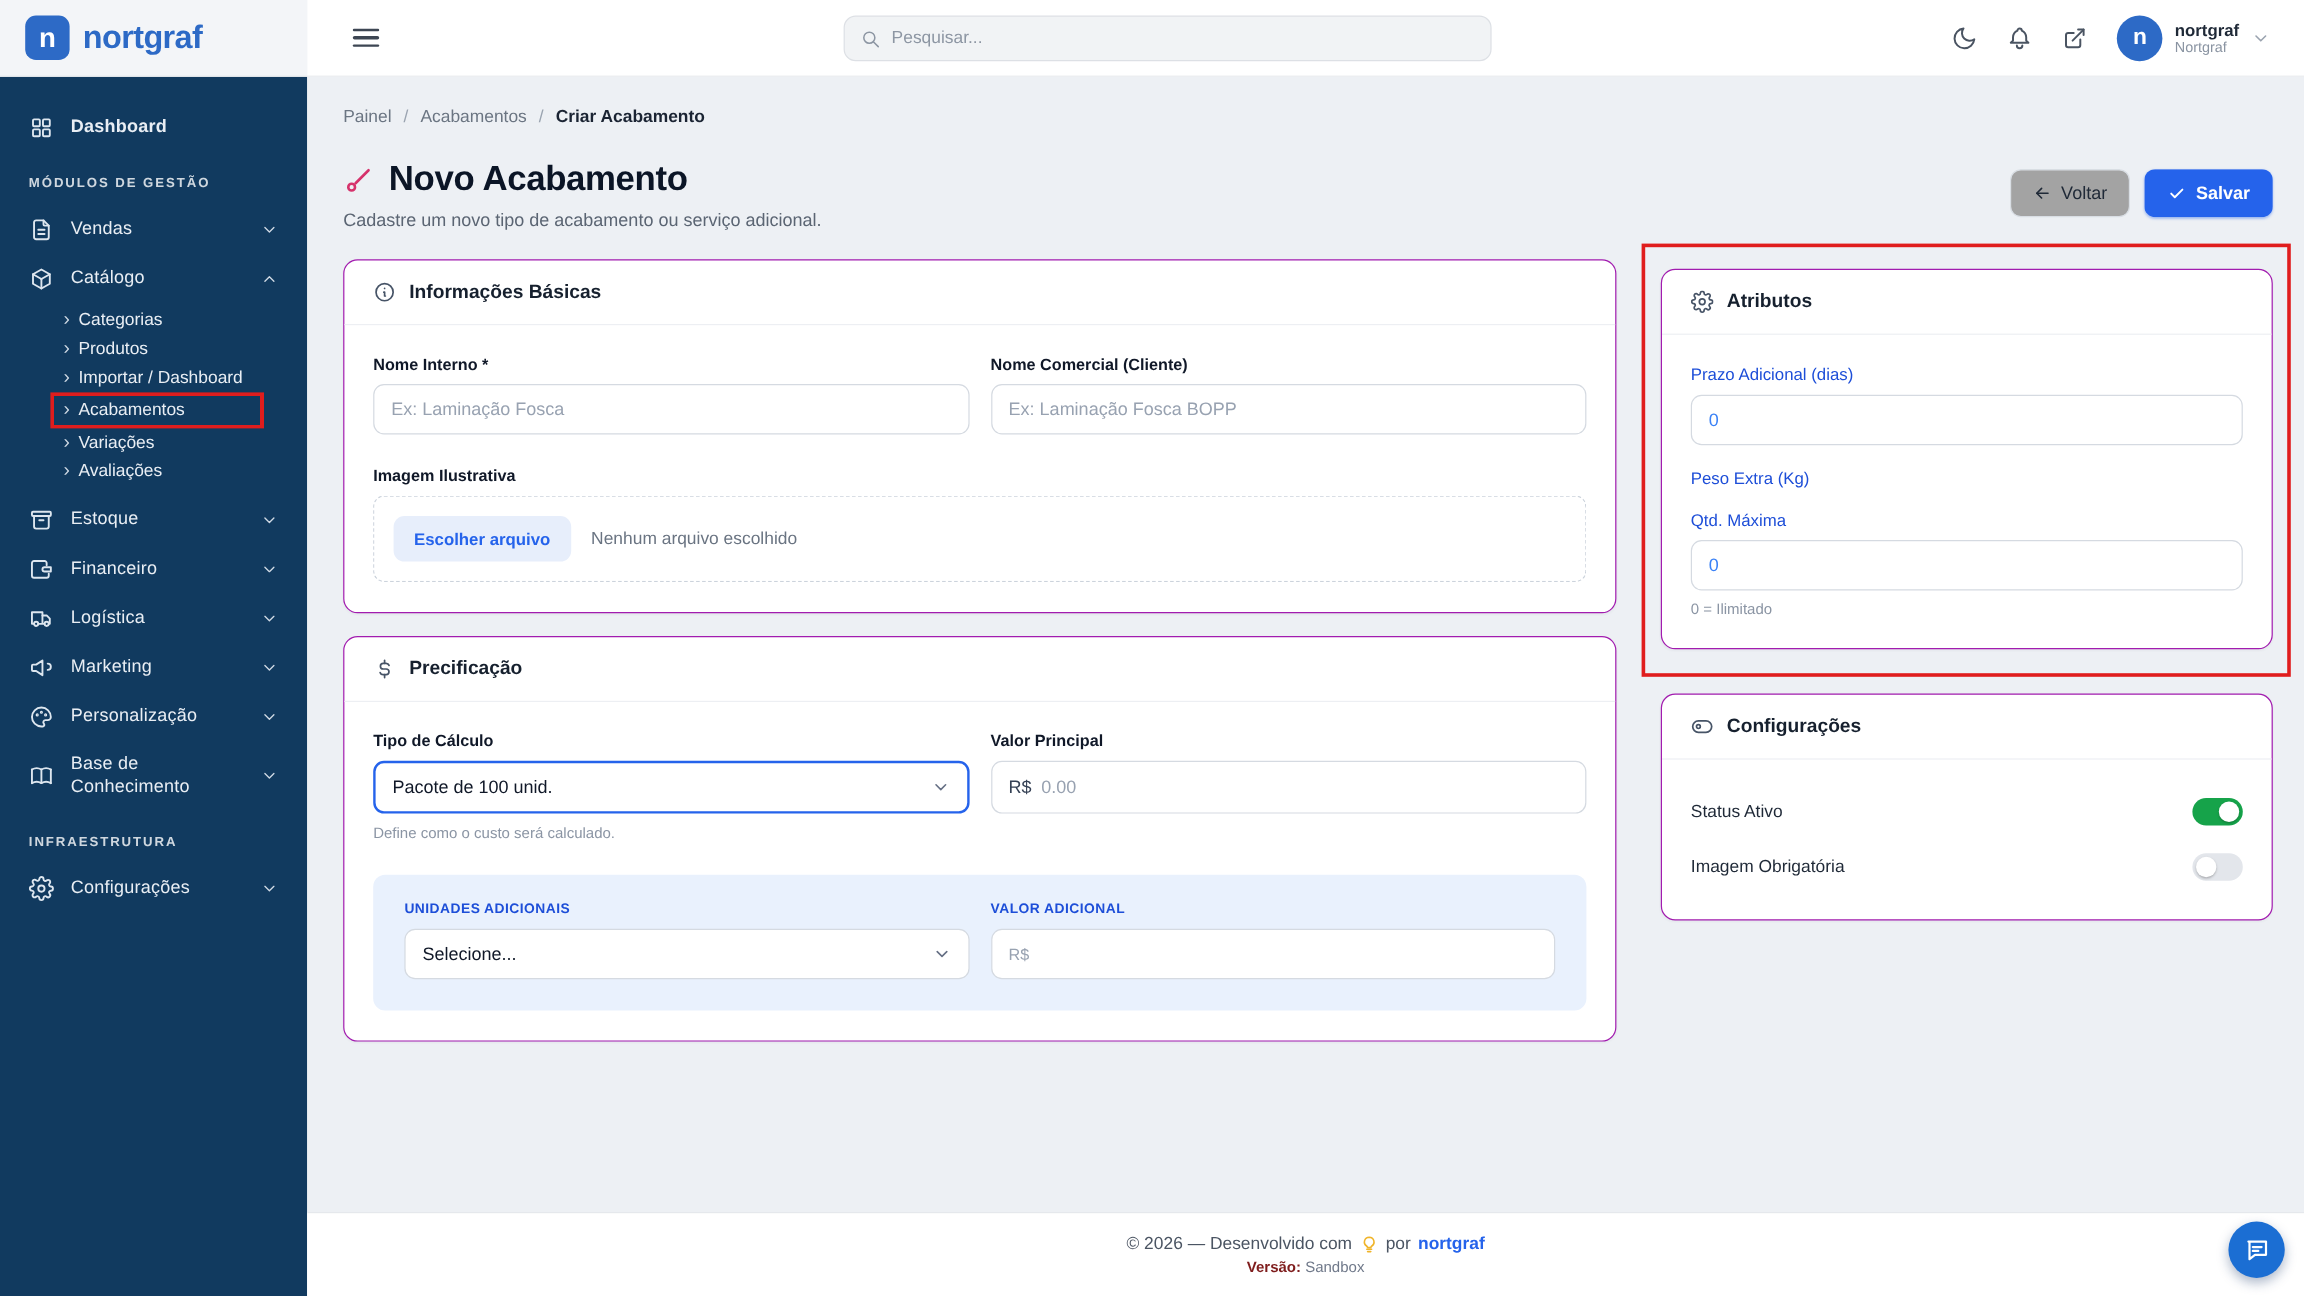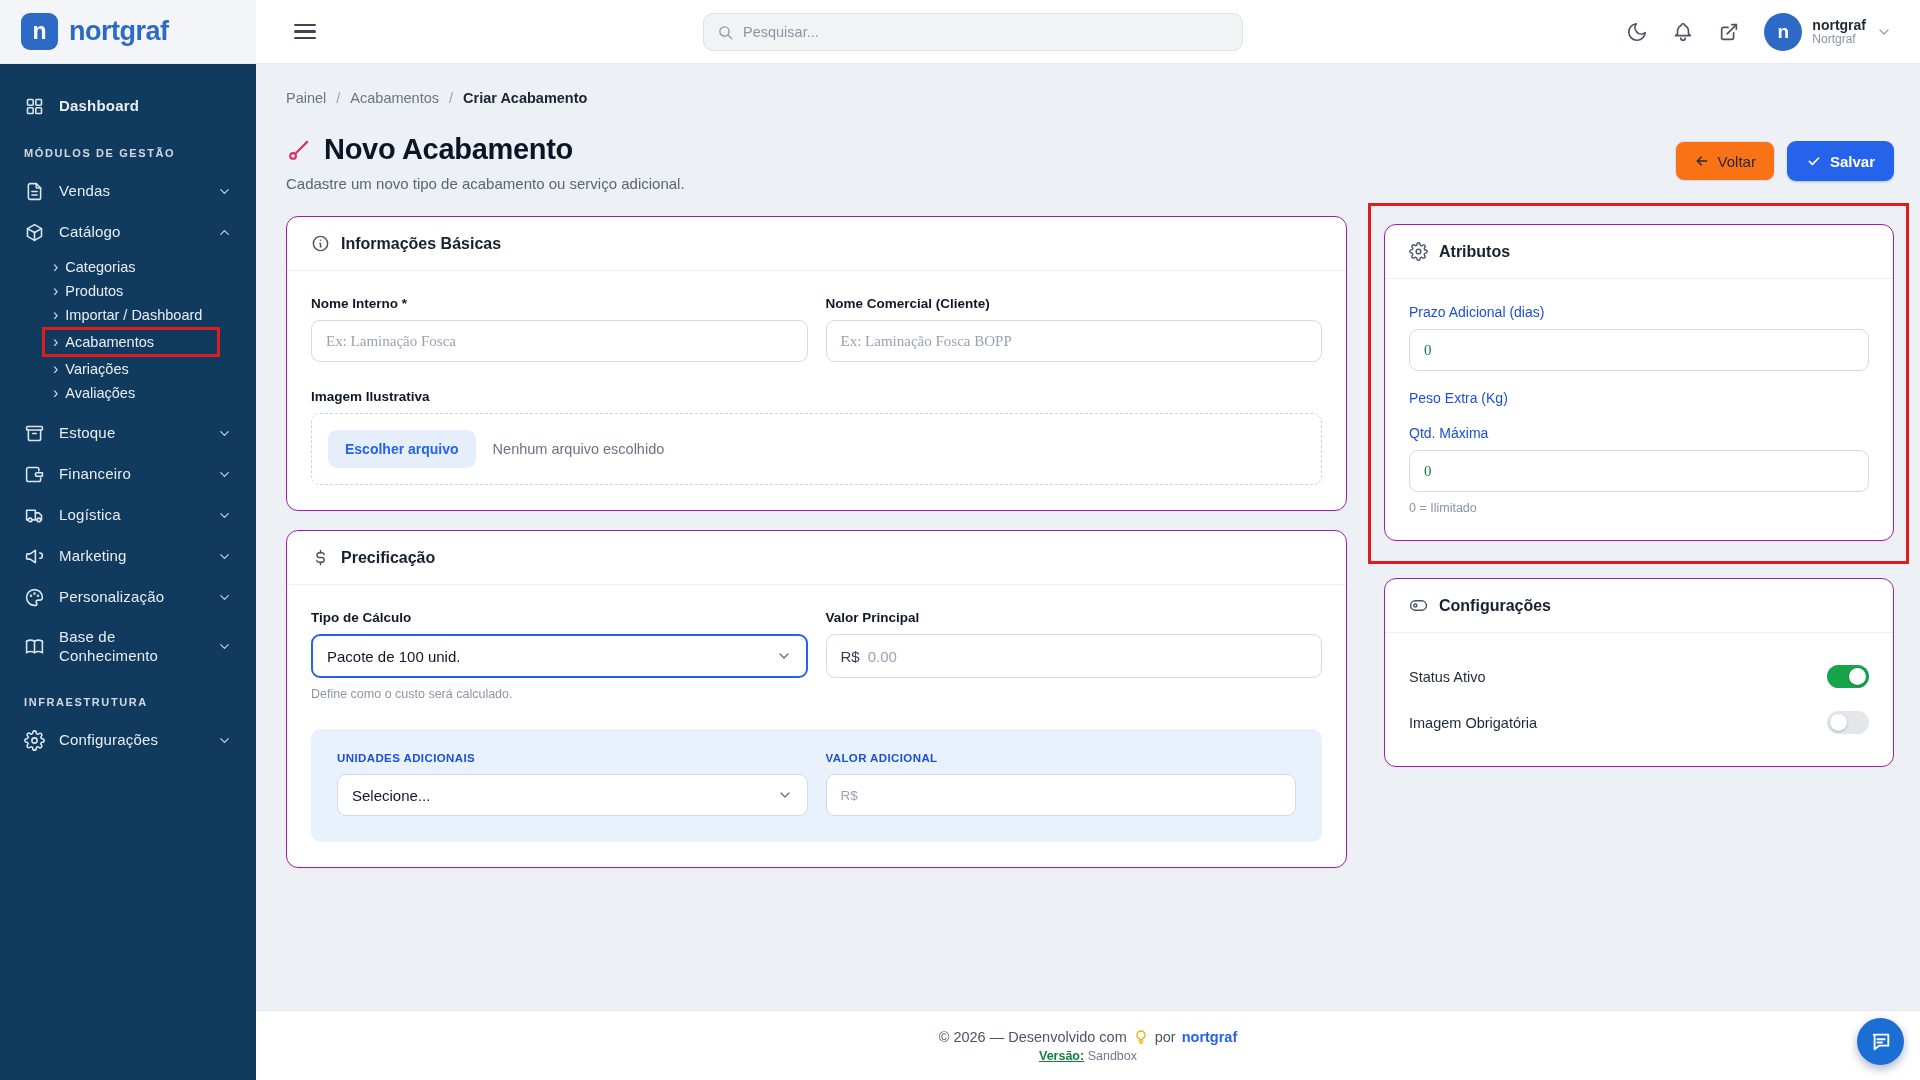--- a/index.html
+++ b/index.html
@@ -52,37 +52,37 @@
   .breadcrumb .current { color:#1b2433; font-weight:bold; }
   .title-row { margin-top:27px; display:flex; justify-content:space-between; align-items:flex-start; }
   .title-line { display:flex; align-items:center; gap:12px; }
   .title-line .brush { width:26px; height:26px; color:#d6336c; display:flex; }
   .title-line .brush svg { width:26px; height:26px; }
   h1 { font-size:29px; font-weight:bold; color:#0b1526; letter-spacing:-.3px; }
   .subtitle { margin-top:9px; font-size:15px; color:#5b6573; }
   .actions { display:flex; gap:12px; margin-top:8px; }
   .btn { display:flex; align-items:center; gap:8px; height:40px; padding:0 18px; border-radius:9px; font-size:15px; cursor:pointer; border:1px solid transparent; font-family:inherit; }
   .btn svg { width:16px; height:16px; }
-  .btn-secondary { background:#f97316; border-color:#d9dee4; color:#1f2937; }
+  .btn-secondary { background:#a3a3a3; border-color:#d9dee4; color:#1f2937; }
   .btn-primary { background:#2563eb; color:#fff; font-weight:bold; box-shadow:0 1px 2px rgba(37,99,235,.35); }
 
   .grid { margin-top:24px; display:flex; gap:37px; align-items:flex-start; }
   .col-left { width:1061px; flex:0 0 1061px; display:flex; flex-direction:column; gap:19px; }
   .col-right { width:510px; flex:0 0 510px; }
 
   .card { background:#fff; border:1px solid #a21caf; border-radius:12px; box-shadow:0 1px 2px rgba(16,24,40,.04); }
   .card-head { display:flex; align-items:center; gap:11px; padding:17px 24px; border-bottom:1px solid #edeff3; }
   .card-head .icon { width:19px; height:19px; color:#475467; display:flex; }
   .card-head .icon svg { width:19px; height:19px; }
   .card-title { font-size:16px; font-weight:bold; color:#16202e; }
   .card-body { padding:25px 24px; }
 
   .row2 { display:grid; grid-template-columns:1fr 1fr; gap:18px; }
   .field-label { display:block; font-size:13.5px; font-weight:bold; color:#101828; margin-bottom:9px; }
-  .text-input { width:100%; height:42px; border:1px solid #d5dae1; border-radius:9px; padding:16px 14px; font-size:15px; color:#15803d; background:#fff; outline:none; font-family:Liberation Serif, serif; }
+  .text-input { width:100%; height:42px; border:1px solid #d5dae1; border-radius:9px; padding:16px 14px; font-size:15px; color:#3b82f6; background:#fff; outline:none; font-family:Liberation Sans, sans-serif; }
   .text-input::placeholder { color:#98a2b1; }
 
   .upload-block { margin-top:27px; }
   .upload-box { border:1.5px dashed #ccd3dc; border-radius:9px; padding:16px; display:flex; align-items:center; gap:17px; }
   .file-btn { background:#e7eefb; color:#2563eb; font-weight:bold; font-size:14px; padding:11px 17px; border-radius:9px; border:none; cursor:pointer; font-family:inherit; }
   .file-status { color:#6a7482; font-size:14.5px; }
 
   .select { height:44px; border:1px solid #d5dae1; border-radius:9px; display:flex; align-items:center; justify-content:space-between; padding:0 14px; font-size:15px; color:#101828; cursor:pointer; background:#fff; }
   .select.focused { border:2px solid #2563eb; }
   .select .chev-s { width:16px; height:16px; color:#667085; display:flex; }
@@ -111,21 +111,21 @@
   .toggle .knob { position:absolute; top:3px; left:3px; width:17px; height:17px; border-radius:50%; background:#fff; box-shadow:0 1px 2px rgba(0,0,0,.25); }
   .toggle.on { background:#16a34a; }
   .toggle.on .knob { left:auto; right:3px; }
 
   .page-footer { flex:0 0 70px; background:#fff; border-top:1px solid #e5e8ec; display:flex; flex-direction:column; align-items:center; justify-content:center; gap:4px; }
   .footer-line1 { font-size:14.5px; color:#4b5563; display:flex; align-items:center; gap:6px; }
   .footer-line1 .bulb { width:16px; height:16px; color:#f0b429; display:flex; }
   .footer-line1 .bulb svg { width:16px; height:16px; }
   .footer-brand { color:#2563eb; font-weight:bold; cursor:pointer; }
   .footer-line2 { font-size:12.5px; color:#70798a; }
-  .footer-line2 .vlabel { font-weight:bold; color:#15803d;text-decoration:underline; }
+  .footer-line2 .vlabel { font-weight:bold; color:#7f1d1d; }
 
   .chat-fab { position:absolute; right:16px; bottom:15px; width:47px; height:47px; border-radius:50%; background:#1b6ed3; display:flex; align-items:center; justify-content:center; box-shadow:0 4px 10px rgba(16,50,100,.35); cursor:pointer; }
   .chat-fab svg { width:22px; height:22px; color:#fff; }
 </style>
 </head>
 <body>
 
 <div class="app">
 
   <aside class="sidebar">

